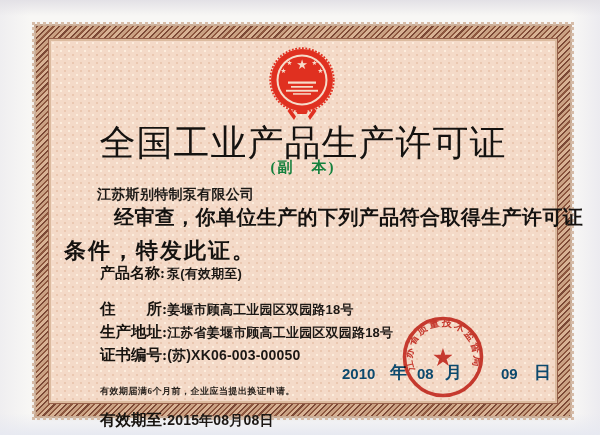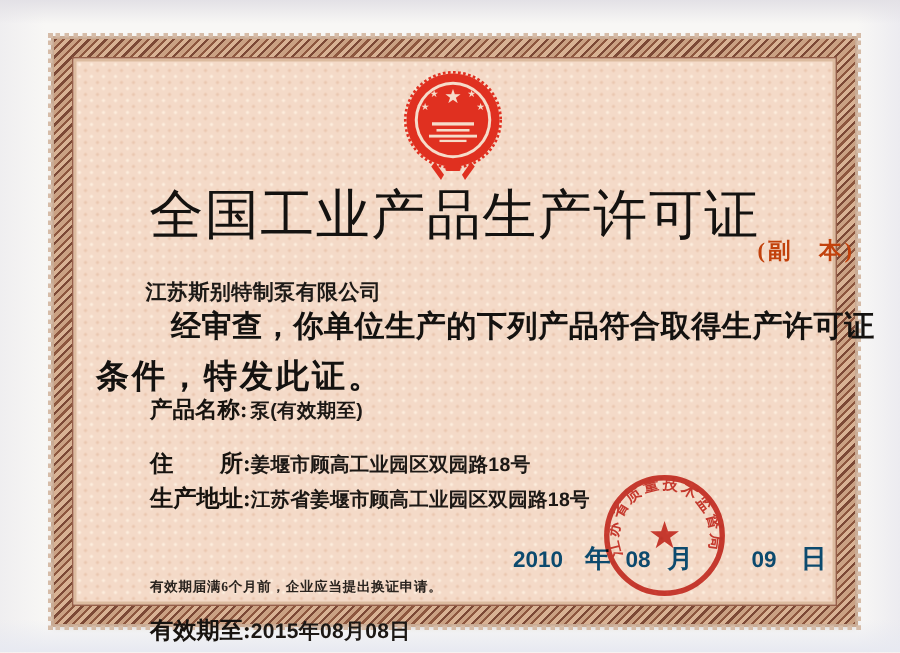--- a/index.html
+++ b/index.html
@@ -31,22 +31,22 @@
     border:1px solid #96604a;
     box-shadow:inset 0 0 0 2px #dcbb9f;
   }
   .abs{position:absolute;z-index:3;}
   .title{
     left:36px;top:119px;width:534px;text-align:center;
     font-family:"Liberation Sans",sans-serif;font-weight:400;font-size:36px;
     letter-spacing:1px;color:#141210;
   }
   .subtitle{
-    left:36px;top:158px;width:534px;text-align:right;
-    font-size:15px;font-weight:600;color:#c2410c;letter-spacing:2px;
+    left:36px;top:158px;width:534px;text-align:center;
+    font-size:15px;font-weight:600;color:#15803d;letter-spacing:2px;
   }
   .company{left:97px;top:186px;font-size:14px;font-weight:600;color:#1d1a17;letter-spacing:.3px;}
   .stmt1{left:114px;top:204px;font-family:"Liberation Sans",sans-serif;font-weight:700;font-size:20px;color:#141210;letter-spacing:.4px;}
   .stmt2{left:64px;top:236px;font-family:"Liberation Sans",sans-serif;font-weight:700;font-size:22px;color:#141210;letter-spacing:2px;}
   .field-row{position:absolute;left:100px;z-index:3;display:flex;align-items:baseline;white-space:nowrap;}
   .field-label{font-weight:700;font-size:15px;color:#17130f;min-width:67px;}
   .field-value{font-family:"Liberation Sans",sans-serif;font-weight:700;font-size:13px;color:#1c1815;letter-spacing:.2px;}
   .row-0{top:264px;}.row-1{top:299px;}.row-2{top:322px;}.row-3{top:345px;}.row-4{top:366px;margin-top:44px;}
   .row-1 .field-label,.row-2 .field-label,.row-3 .field-label,.row-4 .field-label{font-size:15.5px;}
   .row-3 .field-value,.row-4 .field-value{font-size:14px;}
@@ -99,20 +99,24 @@
     <span class="field-value">泵(有效期至)</span>
   </div>
   <div class="field-row row-1">
     <span class="field-label">住　　所:</span>
     <span class="field-value">姜堰市顾高工业园区双园路18号</span>
   </div>
   <div class="field-row row-2">
     <span class="field-label">生产地址:</span>
     <span class="field-value">江苏省姜堰市顾高工业园区双园路18号</span>
   </div>
+  <div class="field-row row-3">
+    <span class="field-label">证书编号:</span>
+    <span class="field-value">(苏)XK06-003-00050</span>
+  </div>
   <div class="field-row row-4">
     <span class="field-label">有效期至:</span>
     <span class="field-value">2015年08月08日</span>
   </div>
 
   <div class="abs footnote">有效期届满6个月前，企业应当提出换证申请。</div>
 
   <span class="date-part date-num d-year">2010</span>
   <span class="date-part date-unit d-year-u">年</span>
   <span class="date-part date-num d-month">08</span>

